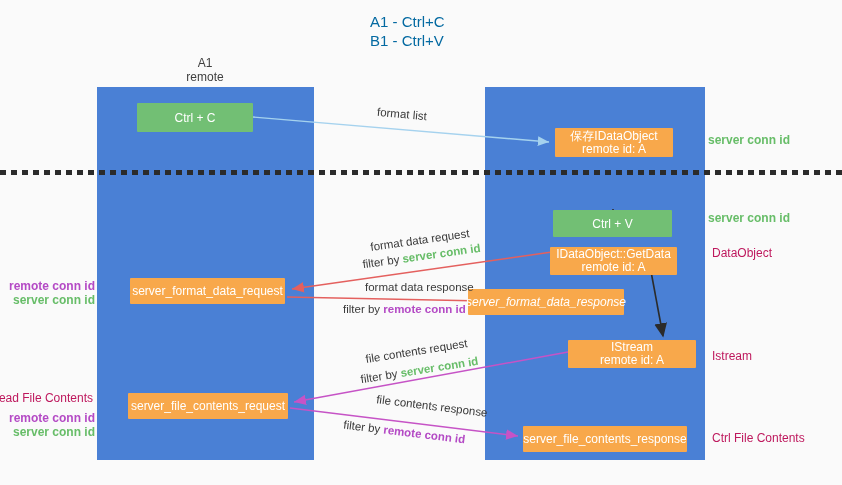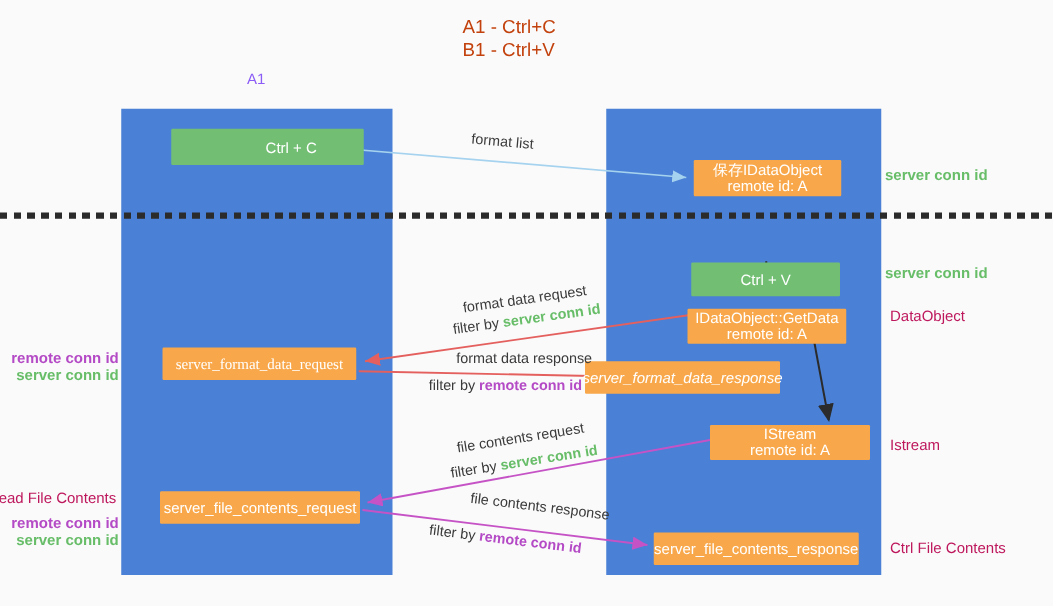--- a/index.html
+++ b/index.html
@@ -1,20 +1,20 @@
 <!DOCTYPE html>
 <html style="--panel-blue: #4a80d5; --box-green: #72bf74; --box-orange: #f8a84b; --arrow-blue: #a5d2ee; --arrow-red: #e4605e; --arrow-magenta: #c653c6; --arrow-black: #2b2b2b; --text-green: #67bd68; --text-purple: #b44ac5;"><head>
 <meta charset="utf-8">
 <style>
   html,body { margin:0; padding:0; background:#fafafa; font-family:"Liberation Sans",sans-serif; }
   .canvas { position:relative; width:842px; height:485px; background:#fafafa; overflow:hidden; }
 
-  .title { position:absolute; left:370px; top:12px; font-size:15px; line-height:19px; color:#c2410c; }
+  .title { position:absolute; left:370px; top:12px; font-size:15px; line-height:19px; color:#0369a1; }
 
-  .lane-header { position:absolute; top:56px; width:120px; text-align:center; font-size:12px; line-height:14px; color:#8b5cf6; }
+  .lane-header { position:absolute; top:56px; width:120px; text-align:center; font-size:12px; line-height:14px; color:#404040; }
 
   .panel { position:absolute; top:87px; height:373px; background:var(--panel-blue); }
   .panel.left  { left:97px;  width:217px; }
   .panel.right { left:485px; width:220px; }
 
   .dotted { position:absolute; left:0; top:170px; width:842px; height:5px;
             background-image:repeating-linear-gradient(90deg,#2b2b2b 0 6px,transparent 6px 11px); }
 
   svg.arrows { position:absolute; left:0; top:0; width:842px; height:485px; pointer-events:none; }
 
@@ -42,20 +42,21 @@
 
 <div class="canvas">
 
   <div class="title">
     <div>A1 - Ctrl+C</div>
     <div>B1 - Ctrl+V</div>
   </div>
 
   <div class="lane-header" style="left:145px;">
     <div>A1</div>
+    <div>remote</div>
   </div>
 
   <div class="panel left"></div>
   <div class="panel right"></div>
 
   <div class="dotted"></div>
 
   <svg class="arrows">
     <defs>
       <marker id="mk-blue" markerWidth="9" markerHeight="8" refX="8" refY="3.5" orient="auto">
@@ -73,35 +74,35 @@
     </defs>
     <line x1="253" y1="117" x2="549" y2="142" style="stroke:var(--arrow-blue)" stroke-width="1.4" marker-end="url(#mk-blue)"></line>
     <line x1="613" y1="209" x2="613" y2="232" style="stroke:var(--arrow-black)" stroke-width="1.6" marker-end="url(#mk-black)"></line>
     <line x1="552" y1="252" x2="292" y2="289" style="stroke:var(--arrow-red)" stroke-width="1.5" marker-end="url(#mk-red)"></line>
     <line x1="287" y1="297" x2="483" y2="301" style="stroke:var(--arrow-red)" stroke-width="1.5" marker-end="url(#mk-red)"></line>
     <line x1="650" y1="266" x2="663" y2="336" style="stroke:var(--arrow-black)" stroke-width="1.6" marker-end="url(#mk-black)"></line>
     <line x1="568" y1="352" x2="294" y2="402" style="stroke:var(--arrow-magenta)" stroke-width="1.5" marker-end="url(#mk-mag)"></line>
     <line x1="290" y1="408" x2="518" y2="436" style="stroke:var(--arrow-magenta)" stroke-width="1.5" marker-end="url(#mk-mag)"></line>
   </svg>
 
-  <div class="node green" style="left:137px; top:103px; width:116px; height:29px;padding-left:38px;">Ctrl + C</div>
+  <div class="node green" style="left:137px; top:103px; width:116px; height:29px;">Ctrl + C</div>
 
   <div class="node orange" style="left:555px; top:128px; width:118px; height:29px;">
     <div>保存IDataObject</div>
     <div>remote id: A</div>
   </div>
 
   <div class="node green" style="left:553px; top:180px; width:119px; height:27px;margin-top:30px;">Ctrl + V</div>
 
   <div class="node orange" style="left:550px; top:247px; width:127px; height:28px;">
     <div>IDataObject::GetData</div>
     <div>remote id: A</div>
   </div>
 
-  <div class="node orange" style="left:130px; top:278px; width:155px; height:26px;font-family:Liberation Serif, serif;">server_format_data_request</div>
+  <div class="node orange" style="left:130px; top:278px; width:155px; height:26px;">server_format_data_request</div>
 
   <div class="node orange" style="left:468px; top:289px; width:156px; height:26px;font-style:italic;">server_format_data_response</div>
 
   <div class="node orange" style="left:568px; top:340px; width:128px; height:28px;">
     <div>IStream</div>
     <div>remote id: A</div>
   </div>
 
   <div class="node orange" style="left:523px; top:426px; width:164px; height:26px;">server_file_contents_response</div>
 

